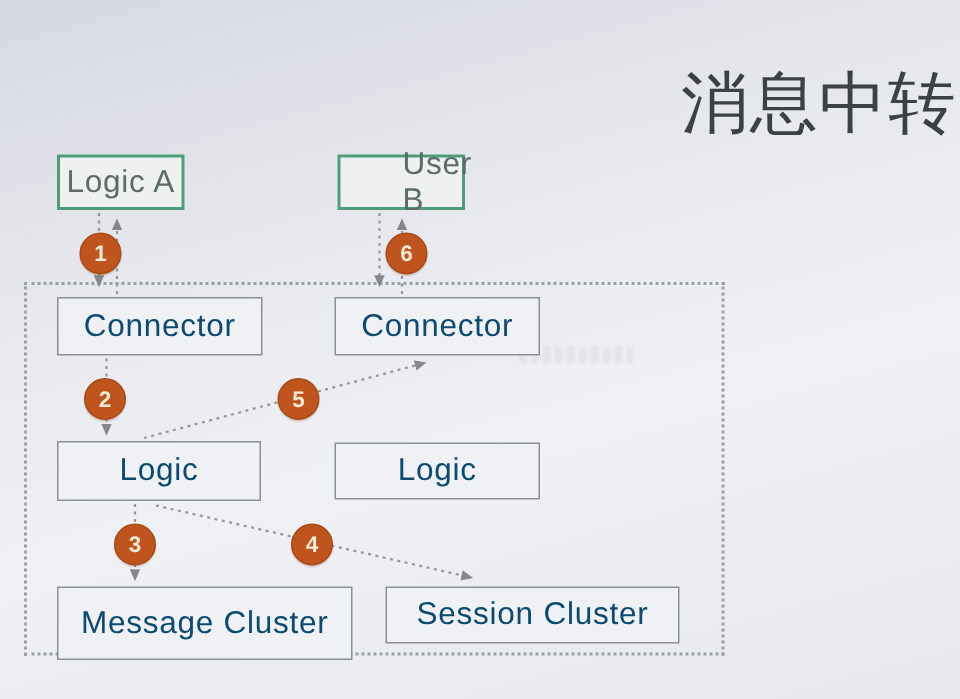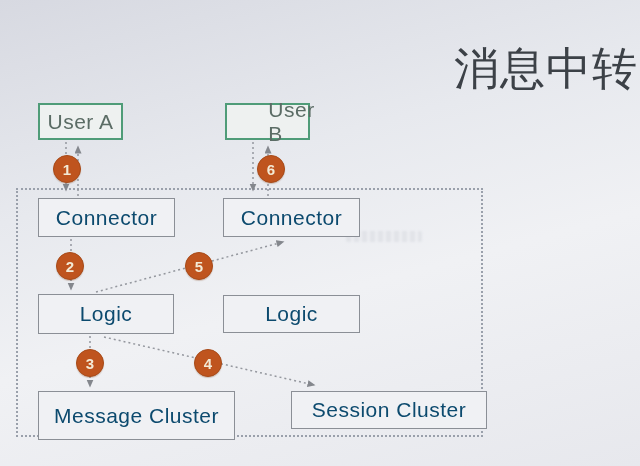--- a/index.html
+++ b/index.html
@@ -65,21 +65,21 @@
       <path d="M104,337 L314,385" marker-end="url(#arr)"></path>
       <path d="M96,292 L283,242" marker-end="url(#arr)"></path>
     </g>
   </svg>
 
   <div class="container-frame"></div>
 
   <div class="watermark"></div>
 
   <div class="node green" style="left:38px;top:103px;width:85px;height:37px;">
-    <span>User A</span>
+    <span>Logic A</span>
   </div>
   <div class="node green" style="left:225px;top:103px;width:85px;height:37px;padding-left:48px;">
     <span>User B</span>
   </div>
 
   <div class="node" style="left:38px;top:198px;width:137px;height:39px;border-width:1.5px;">
     <span>Connector</span>
   </div>
   <div class="node" style="left:223px;top:198px;width:137px;height:39px;border-width:1.5px;">
     <span>Connector</span>
@@ -88,21 +88,21 @@
   <div class="node" style="left:38px;top:294px;width:136px;height:40px;border-width:1.5px;">
     <span>Logic</span>
   </div>
   <div class="node" style="left:223px;top:295px;width:137px;height:38px;border-width:1.5px;">
     <span>Logic</span>
   </div>
 
   <div class="node" style="left:38px;top:391px;width:197px;height:49px;border-width:1.5px;">
     <span>Message Cluster</span>
   </div>
-  <div class="node" style="left:257px;top:391px;width:196px;height:38px;border-width:1.5px;margin-left:34px;">
+  <div class="node" style="left:257px;top:391px;width:196px;height:38px;border-width:1.5px;">
     <span>Session Cluster</span>
   </div>
 
   <div class="badge" style="left:53px;top:155px;">
     <span>1</span>
   </div>
   <div class="badge" style="left:56px;top:252px;">
     <span>2</span>
   </div>
   <div class="badge" style="left:76px;top:349px;">

